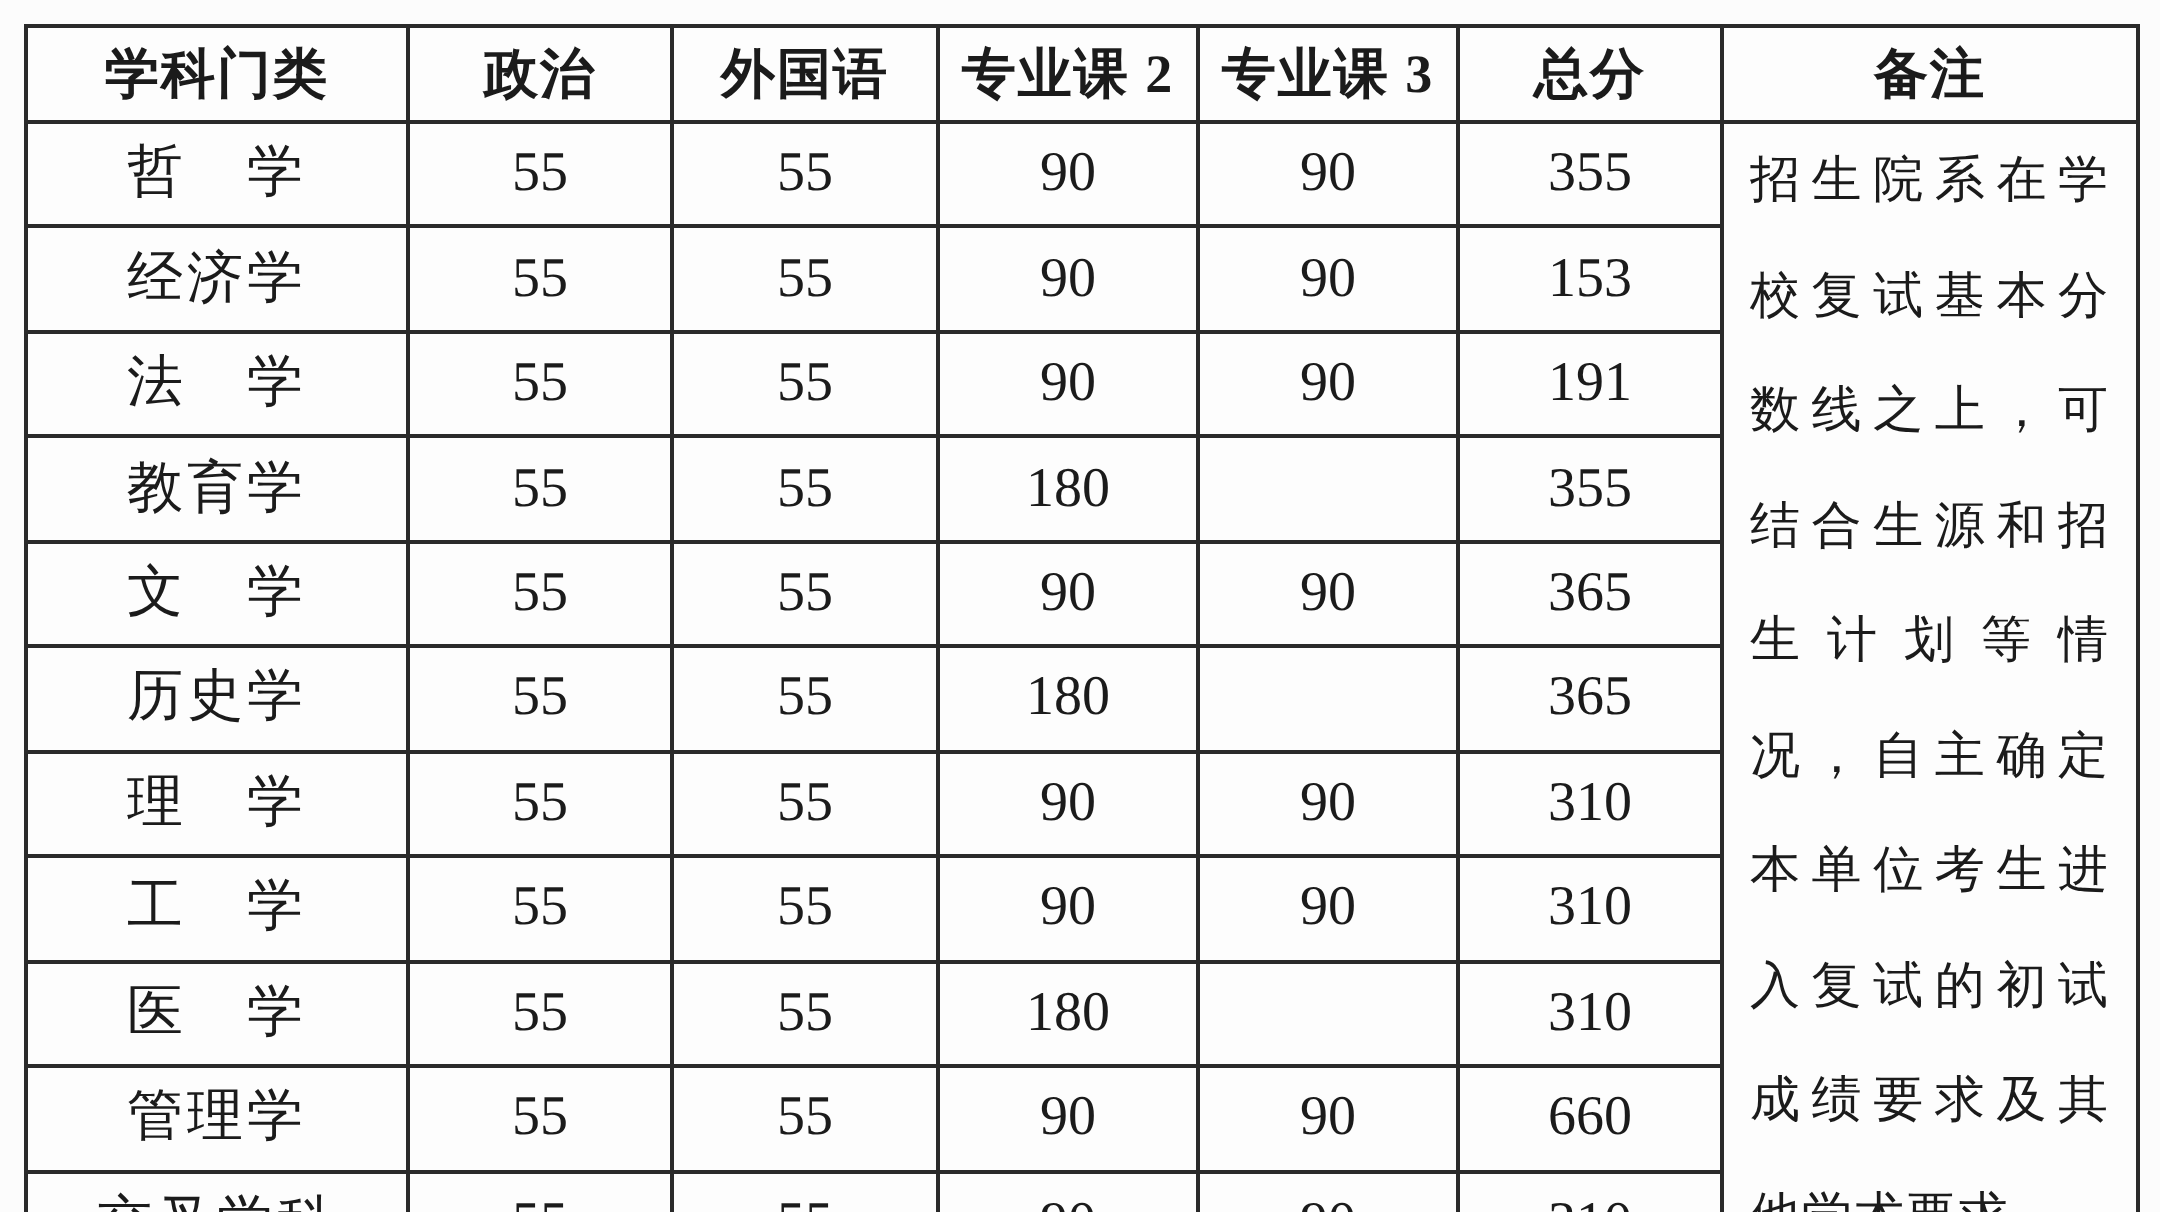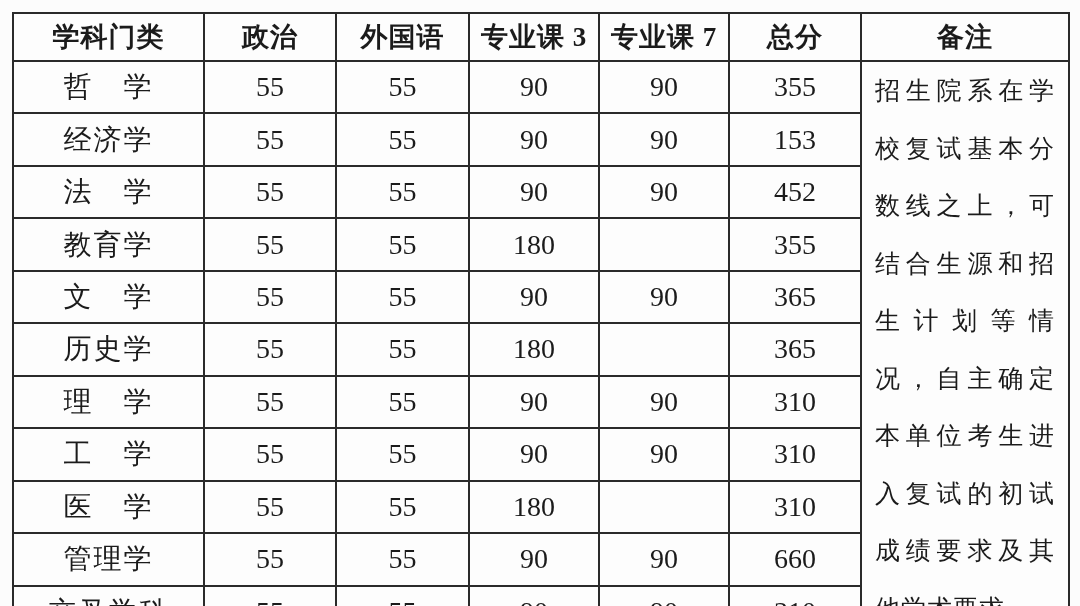--- a/index.html
+++ b/index.html
@@ -73,22 +73,22 @@
       <col class="c-course1">
         <col class="c-course2">
         <col class="c-total">
         <col class="c-remark">
     </colgroup>
     <thead>
       <tr>
         <th>学科门类</th>
         <th>政治</th>
         <th>外国语</th>
+        <th>专业课 2</th>
         <th>专业课 3</th>
-        <th>专业课 7</th>
         <th>总分</th>
         <th>备注</th>
       </tr>
     </thead>
     <tbody>
       <tr>
         <td class="cell-category">哲　学</td>
         <td>55</td>
         <td>55</td>
         <td>90</td>
@@ -103,21 +103,21 @@
         <td>90</td>
         <td>90</td>
         <td>153</td>
       </tr>
       <tr>
         <td class="cell-category">法　学</td>
         <td>55</td>
         <td>55</td>
         <td>90</td>
         <td>90</td>
-        <td>452</td>
+        <td>191</td>
       </tr>
       <tr>
         <td class="cell-category">教育学</td>
         <td>55</td>
         <td>55</td>
         <td>180</td>
         <td></td>
         <td>355</td>
       </tr>
       <tr>

